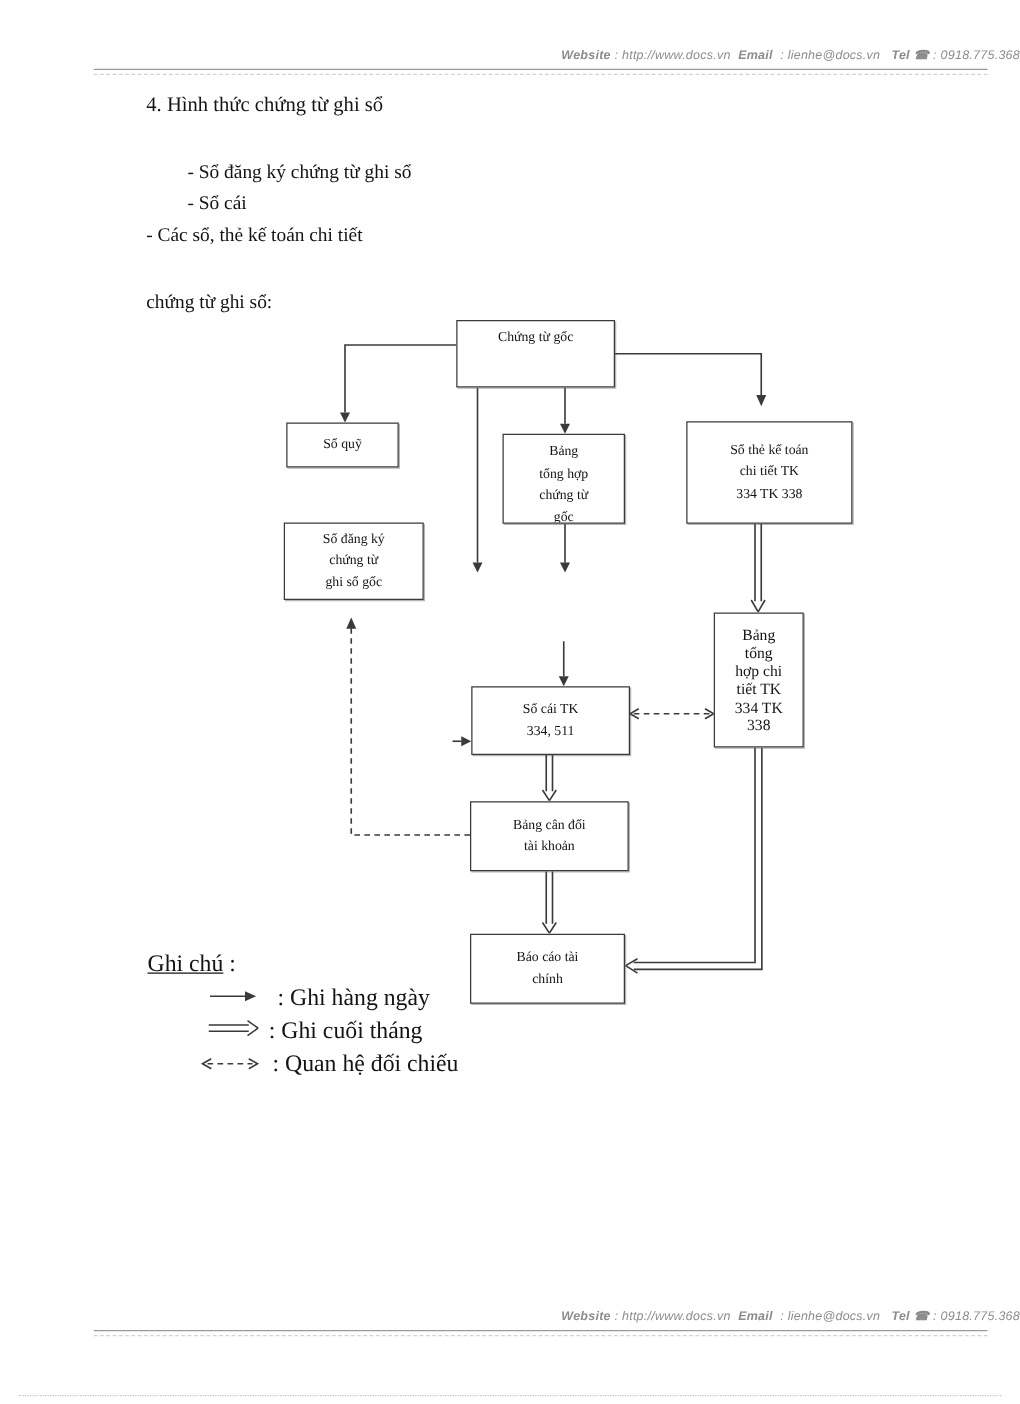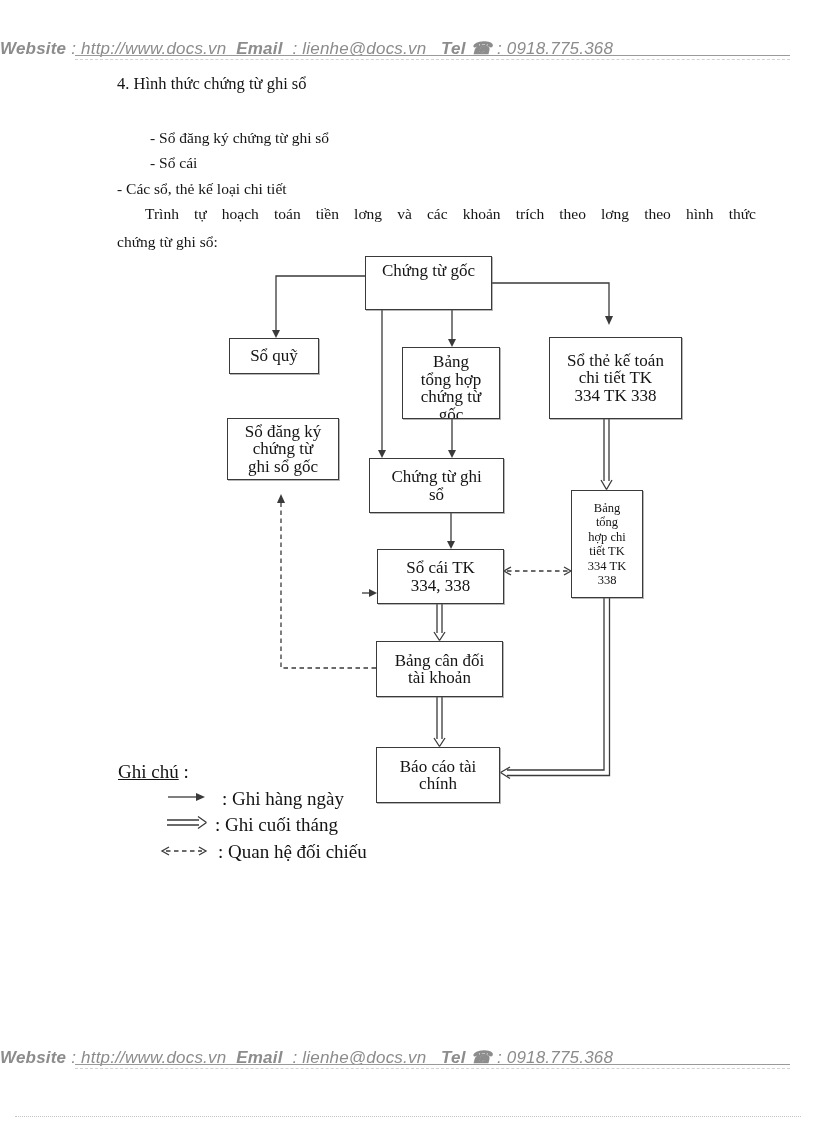--- a/index.html
+++ b/index.html
@@ -3,60 +3,59 @@
 <meta charset="utf-8">
 <style>
   * { margin:0; padding:0; box-sizing:border-box; }
   html,body { background:#fff; }
   .page {
     position:relative; width:816px; height:1123px; background:#ffffff;
     font-family:"Liberation Serif", serif; color:#141414; overflow:hidden;
   }
   
   .pageinfo {
-    position:absolute; left:0; width:816px; text-align:left;
+    position:absolute; left:0; width:816px; text-align:right;
     font-family:"Liberation Sans", sans-serif; font-style:italic;
-    font-size:17px; color:#8c8c8c; white-space:pre; letter-spacing:0.2px;
+    font-size:10px; color:#8c8c8c; white-space:pre; letter-spacing:0.2px;
   }
   .pageinfo .b { font-weight:bold; }
   .hdr-rule { position:absolute; left:75px; width:715px; border-top:1.4px solid #9a9a9a; }
   .hdr-rule2 { position:absolute; left:75px; width:715px; border-top:1px dashed #d2d2d2; }
   .bottom-dots { position:absolute; left:15px; width:786px; top:1116px; border-top:1.6px dotted #c4c4c4; }
   
   .t { position:absolute; font-size:15.5px; line-height:19px; }
   .title { font-weight:normal; font-size:16.5px; }
   .ws { word-spacing:2.5px; }
   .justline { width:611px; text-align:justify; text-align-last:justify; }
   
   .node {
     position:absolute; background:#fff; border:1.6px solid #3a3a3a; z-index:2;
     display:flex; align-items:center; justify-content:center; text-align:center;
-    font-size:17px; line-height:17.5px; white-space:pre-line; overflow:hidden;
+    font-size:11px; line-height:17.5px; white-space:pre-line; overflow:hidden;
     box-shadow:1px 1px 0 rgba(90,90,90,.45);
   }
   .node.top-align { align-items:flex-start; padding-top:5px; }
   .node.small { font-size:12.5px; line-height:14.5px; }
   svg.overlay { position:absolute; left:0; top:0; z-index:1; }
   .lg { position:absolute; font-size:19px; }
   .lg-title { text-decoration:underline; }
 </style>
 </head>
 <body>
 
 <div class="page">
 
   <div class="pageinfo" style="top:38px;"><span class="b">Website</span><span> : </span><span>http://www.docs.vn</span><span class="b">  Email</span><span>  : </span><span>lienhe@docs.vn</span><span class="b">   Tel </span><span class="b">☎</span><span> : </span><span>0918.775.368</span></div>
   <div class="hdr-rule" style="top:55px;"></div>
   <div class="hdr-rule2" style="top:59px;"></div>
 
   <div class="t title" style="left:117px; top:74px;">4. Hình thức chứng từ ghi sổ</div>
   <div class="t" style="left:150px; top:128px;">-  Sổ đăng ký chứng từ ghi sổ</div>
   <div class="t" style="left:150px; top:153px;">-  Sổ cái</div>
-  <div class="t" style="left:117px; top:179px;">- Các sổ, thẻ kế loại chi tiết</div>
-  <div class="t justline" style="left:145px; top:204px;">Trình tự hoạch toán tiền lơng  và các khoản trích theo lơng  theo hình thức</div>
+  <div class="t" style="left:117px; top:179px;">- Các sổ, thẻ kế toán chi tiết</div>
   <div class="t" style="left:117px; top:232px;">chứng từ ghi sổ:</div>
 
   <svg class="overlay" width="816" height="1123" viewBox="0 0 816 1123">
     <g stroke="#3a3a3a" stroke-width="1.3" fill="none">
 
       <path d="M365,276 H276 V330"></path>
       <polygon points="272,330 280,330 276,338" fill="#3a3a3a" stroke="none"></polygon>
 
       <path d="M492,283 H609 V317"></path>
       <polygon points="605,316 613,316 609,325" fill="#3a3a3a" stroke="none"></polygon>
@@ -110,30 +109,28 @@
   <div class="node top-align" style="left:402px; top:347px; width:98px; height:72px;">Bảng
 tổng hợp
 chứng từ
 gốc</div>
   <div class="node" style="left:549px; top:325px; width:133px; height:82px;margin-top:12px;">Sổ thẻ kế toán
 chi tiết TK
 334 TK 338</div>
   <div class="node" style="left:227px; top:418px; width:112px; height:62px;">Sổ đăng ký
 chứng từ
 ghi sổ gốc</div>
-  <div class="node" style="left:369px; top:458px; width:135px; height:55px;">Chứng từ ghi
-sổ</div>
   <div class="node small" style="left:571px; top:490px; width:72px; height:108px;">Bảng
 tổng
 hợp chi
 tiết TK
 334 TK
 338</div>
   <div class="node" style="left:377px; top:549px; width:127px; height:55px;">Sổ cái TK
-334, 338</div>
+334, 511</div>
   <div class="node" style="left:376px; top:747px; width:124px; height:56px;">Báo cáo tài
 chính</div>
   <div class="node" style="left:376px; top:641px; width:127px; height:56px;">Bảng cân đối
 tài khoản</div>
 
   <div class="lg" style="left:118px; top:761px;"><span class="lg-title">Ghi chú</span><span> :</span></div>
   <div class="lg" style="left:222px; top:788px;">: Ghi hàng ngày</div>
   <div class="lg" style="left:215px; top:814px;">: Ghi cuối tháng</div>
   <div class="lg" style="left:218px; top:841px;">: Quan hệ đối chiếu</div>
 

